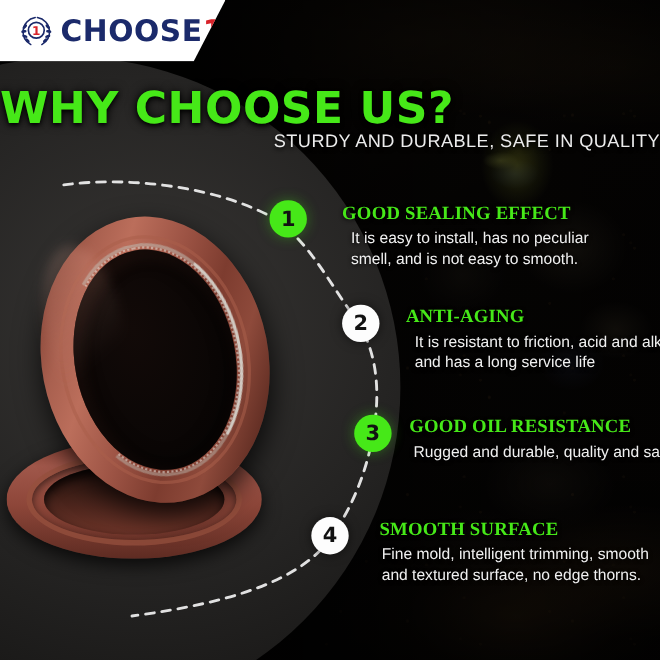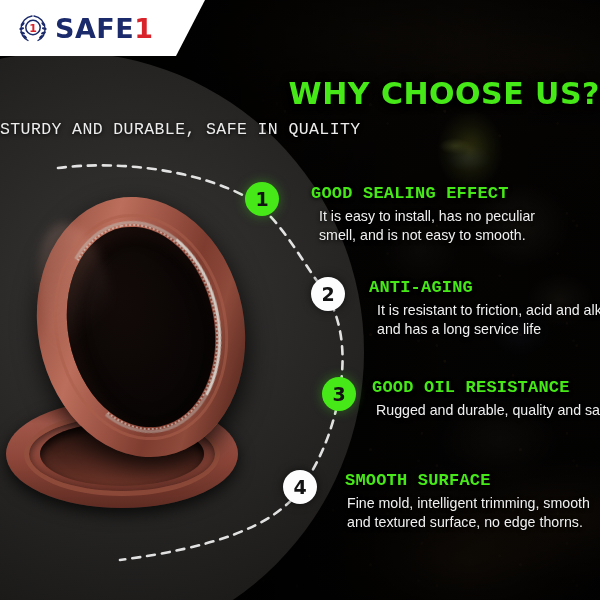--- a/index.html
+++ b/index.html
@@ -94,38 +94,37 @@
     letter-spacing:.5px;
     color:#1b2a6b;
     line-height:1;
     white-space:nowrap;
   }
   .logo-word .one { color:#d8232a; }
 
   
   .title {
     position:absolute; left:0; right:0; top:76px;
-    text-align:right;
+    text-align:left;
     font-family:"DejaVu Sans", sans-serif;
     font-weight:bold;
-    font-size:30px;
+    font-size:40px;
     letter-spacing:.5px;
     color:#46e818;
     text-shadow:0 0 10px rgba(0,0,0,.9), 0 2px 4px rgba(0,0,0,.9);
     white-space:nowrap;
   }
   .subtitle {
     position:absolute; left:0; right:0; top:120px;
-    text-align:left;
+    text-align:right;
     font-size:16.5px;
     letter-spacing:.4px;
     color:#ececec;
     text-shadow:0 1px 4px rgba(0,0,0,.95);
     white-space:nowrap;
-    font-family:Liberation Mono, monospace;
   }
 
   
   .product { position:absolute; left:4px; top:190px; width:250px; height:330px; }
 
   
   .seal-flat {
     position:absolute; left:2px; top:210px;
     width:232px; height:108px;
     border-radius:50%;
@@ -213,21 +212,21 @@
     display:flex; align-items:center; justify-content:center;
     font-family:"DejaVu Sans", sans-serif;
     font-weight:bold;
     font-size:19px;
     line-height:1;
   }
   .badge.green { background:#46e818; color:#121212; box-shadow:0 0 12px rgba(70,232,24,.35); }
   .badge.white { background:#fdfdfd; color:#121212; box-shadow:0 0 10px rgba(0,0,0,.55); }
 
   .f-title {
-    font-family:Liberation Mono, monospace;
+    font-family:Liberation Serif, serif;
     font-weight:bold;
     font-size:17px;
     letter-spacing:.2px;
     color:#46e818;
     text-shadow:0 1px 4px rgba(0,0,0,.95);
     white-space:nowrap;
   }
   .f-desc {
     font-size:14.2px;
     line-height:19px;
@@ -272,21 +271,21 @@
             <ellipse cx="9" cy="25.8" rx="2.4" ry="1.2" transform="rotate(42 9 25.8)"></ellipse>
             <ellipse cx="27.4" cy="13.2" rx="2.5" ry="1.25" transform="rotate(42 27.4 13.2)"></ellipse>
             <ellipse cx="28.3" cy="17.6" rx="2.5" ry="1.25" transform="rotate(12 28.3 17.6)"></ellipse>
             <ellipse cx="27.4" cy="22" rx="2.5" ry="1.25" transform="rotate(-18 27.4 22)"></ellipse>
             <ellipse cx="25" cy="25.8" rx="2.4" ry="1.2" transform="rotate(-42 25 25.8)"></ellipse>
           </g>
           <circle cx="17" cy="16.5" r="7.2" fill="none" stroke="#1b2a6b" stroke-width="1.5"></circle>
           <text x="17" y="21" text-anchor="middle" font-family="DejaVu Sans, sans-serif" font-size="11" font-weight="bold" fill="#d8232a">1</text>
         </svg>
       </span>
-      <span class="logo-word"><span>SAFE</span><span class="one">1</span></span>
+      <span class="logo-word"><span>CHOOSE</span><span class="one">1</span></span>
     </div>
   </div>
 
   <div class="title">WHY CHOOSE US?</div>
   <div class="subtitle">STURDY AND DURABLE, SAFE IN QUALITY</div>
 
   <svg class="path-svg">
     <path d="M 58 168 C 120 160 200 170 252 200
              C 282 222 300 258 322 288
              C 342 316 346 352 340 390

